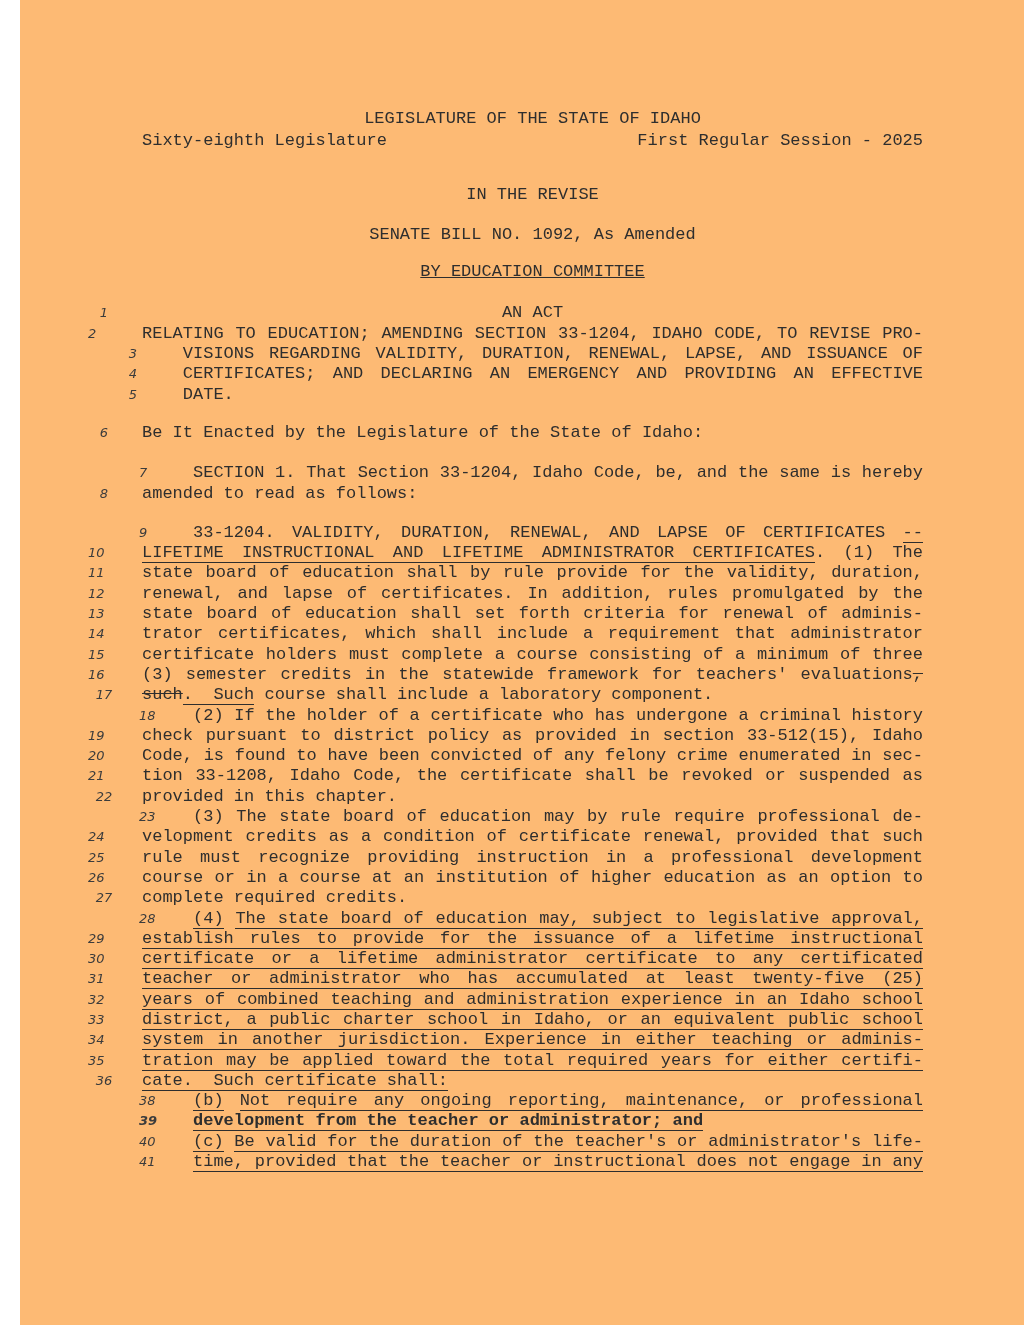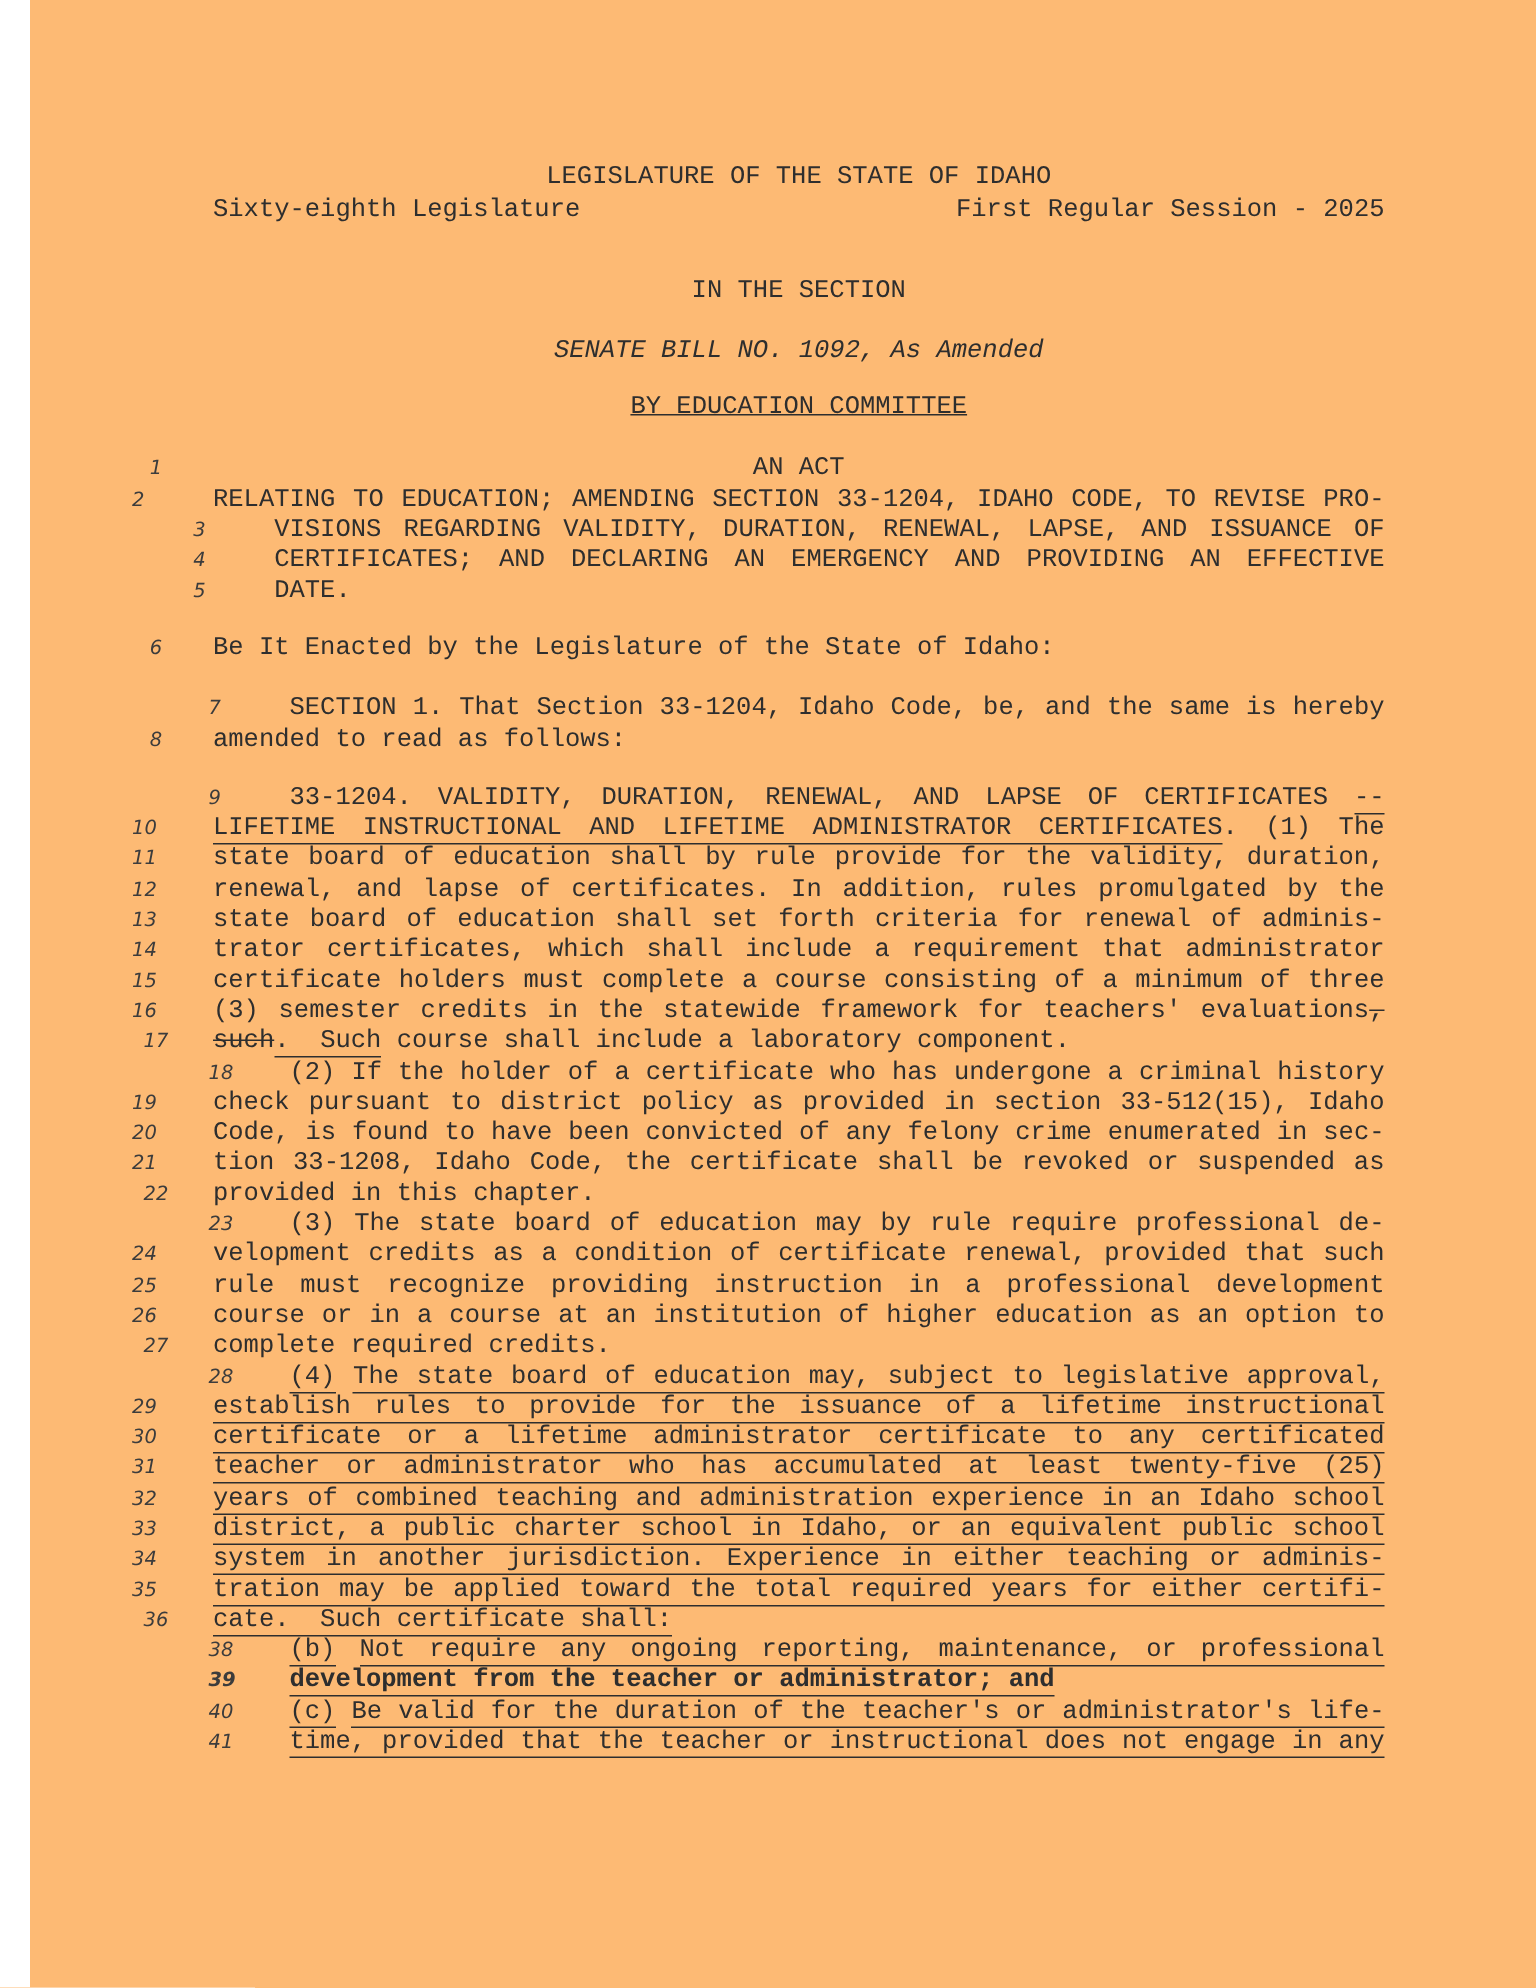--- a/index.html
+++ b/index.html
@@ -20,21 +20,21 @@
     position: absolute;
     left: 122px; top: 0;
     width: 781px;
     font-size: 17px;
     line-height: 20.3px;
   }
   .hline { text-align: center; }
   #h1 { margin-top: 109px; }
   #h2 { margin-top: 2px; display: flex; justify-content: space-between; }
   #h3 { margin-top: 33px; }
-  #h4 { margin-top: 20px; font-style: italic; }
+  #h4 { margin-top: 20px; }
   #h5 { margin-top: 17px; text-decoration: underline; }
   .lines { margin-top: 0; }
   .line {
     position: relative;
     min-height: 20.3px;
     line-height: 20.3px;
   }
   .line.j { text-align: justify; text-align-last: justify; }
   .line.nj { white-space: pre-wrap; }
   .line.center { text-align: center; }
@@ -56,21 +56,21 @@
 </head>
 <body>
 
 <div class="page">
   <div class="doc">
     <div id="h1" class="hline">LEGISLATURE OF THE STATE OF IDAHO</div>
     <div id="h2">
       <span>Sixty-eighth Legislature</span>
       <span>First Regular Session - 2025</span>
     </div>
-    <div id="h3" class="hline">IN THE SECTION</div>
+    <div id="h3" class="hline">IN THE REVISE</div>
     <div id="h4" class="hline">SENATE BILL NO. 1092, As Amended</div>
     <div id="h5" class="hline">BY EDUCATION COMMITTEE</div>
     <div class="lines">
         <div class="line nj center" style="margin-top: 21px;"><span class="num">1</span><span class="sg-n">AN ACT</span></div>
         <div class="line j"><span class="num">2</span><span class="sg-n">RELATING TO EDUCATION; AMENDING SECTION 33-1204, IDAHO CODE, TO REVISE PRO-</span></div>
         <div class="line j" style="text-indent: 4ch;"><span class="num">3</span><span class="sg-n">VISIONS REGARDING VALIDITY, DURATION, RENEWAL, LAPSE, AND ISSUANCE OF</span></div>
         <div class="line j" style="text-indent: 4ch;"><span class="num">4</span><span class="sg-n">CERTIFICATES; AND DECLARING AN EMERGENCY AND PROVIDING AN EFFECTIVE</span></div>
         <div class="line nj" style="text-indent: 4ch;"><span class="num">5</span><span class="sg-n">DATE.</span></div>
         <div class="line nj" style="margin-top: 18px;"><span class="num">6</span><span class="sg-n">Be It Enacted by the Legislature of the State of Idaho:</span></div>
         <div class="line j" style="margin-top: 20px; text-indent: 5ch;"><span class="num">7</span><span class="sg-n">SECTION 1.  That Section 33-1204, Idaho Code, be, and the same is hereby</span></div>

